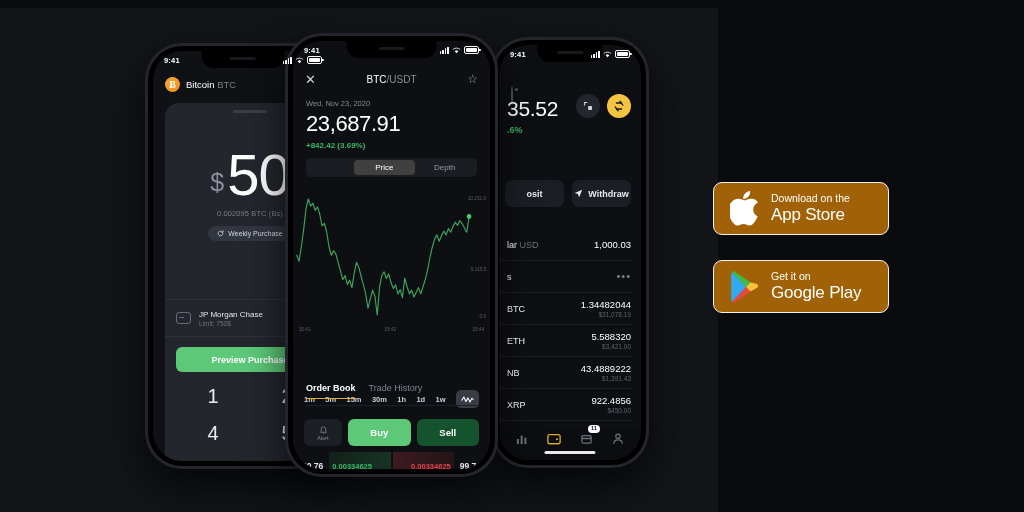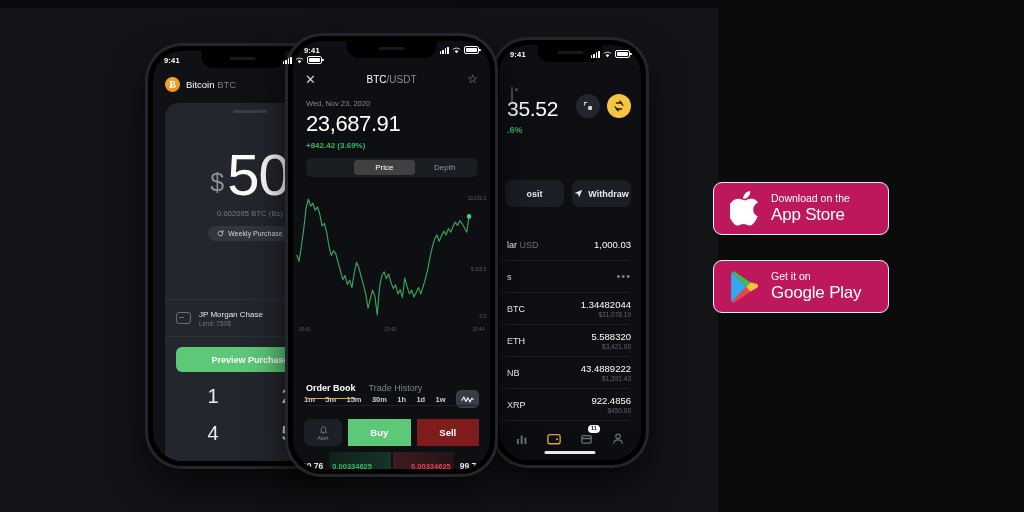--- a/index.html
+++ b/index.html
@@ -201,43 +201,43 @@
   .ob-tab.active{color:#fff;font-weight:600;border-bottom:1.5px solid #e8a838;}
   .action-row{
     position:absolute;left:11px;right:11px;top:378px;height:27px;display:flex;gap:6px;
   }
   .alert-btn{
     width:38px;background:#1c1f25;border-radius:6px;
     display:flex;flex-direction:column;align-items:center;justify-content:center;gap:1px;
     color:#868b95;font-size:5.5px;
   }
   .buy-btn,.sell-btn{
-    flex:1;border-radius:0;display:flex;align-items:center;justify-content:center;
+    flex:1;border-radius:6px;display:flex;align-items:center;justify-content:center;
     color:#fff;font-size:9.5px;font-weight:bold;
   }
   .buy-btn{background:#5cc878;}
-  .sell-btn{background:#7f1d1d;}
+  .sell-btn{background:#14532d;}
   .ob-row{
     position:absolute;left:0;right:0;top:412px;height:26px;
     display:flex;align-items:center;justify-content:space-between;
     padding:0 9px;box-sizing:border-box;
   }
   .ob-side{color:#e4e7eb;font-size:8.5px;font-weight:600;}
   .ob-mid{flex:1;display:flex;align-items:center;gap:2px;padding:0 6px;}
   .ob-bid,.ob-ask{
     flex:1;font-size:7.5px;font-weight:600;position:relative;height:28px;
     display:flex;align-items:center;
   }
   .ob-bid{color:#39b866;background:linear-gradient(90deg,rgba(57,184,102,.10),rgba(57,184,102,.22));justify-content:flex-start;padding-left:3px;}
   .ob-ask{color:#e8434f;background:linear-gradient(90deg,rgba(232,67,79,.22),rgba(232,67,79,.10));justify-content:flex-end;padding-right:3px;}
 
   
   .store-badge{
     position:absolute;box-sizing:border-box;
-    background:#be185d;border:1.4px solid #f2f2f2;border-radius:9px;
+    background:#a16207;border:1.4px solid #f2f2f2;border-radius:9px;
     display:flex;align-items:center;gap:11px;padding:0 16px;
   }
   #badge-appstore{left:713px;top:182px;width:176px;height:53px;}
   #badge-googleplay{left:713px;top:260px;width:176px;height:53px;}
   .badge-txt{display:flex;flex-direction:column;line-height:1.05;}
   .badge-small{color:#fff;font-size:10.5px;font-weight:400;}
   .badge-big{color:#fff;font-size:17px;font-weight:500;letter-spacing:-.2px;margin-top:2px;}
 </style>
 </head>
 <body>

